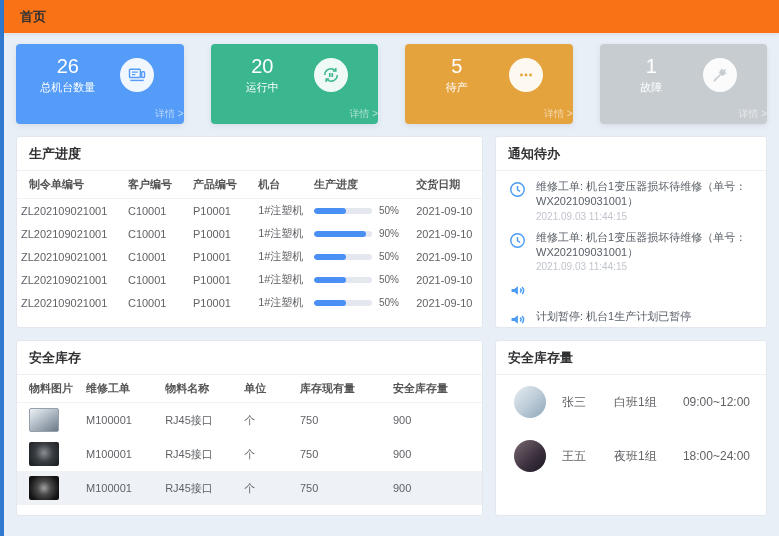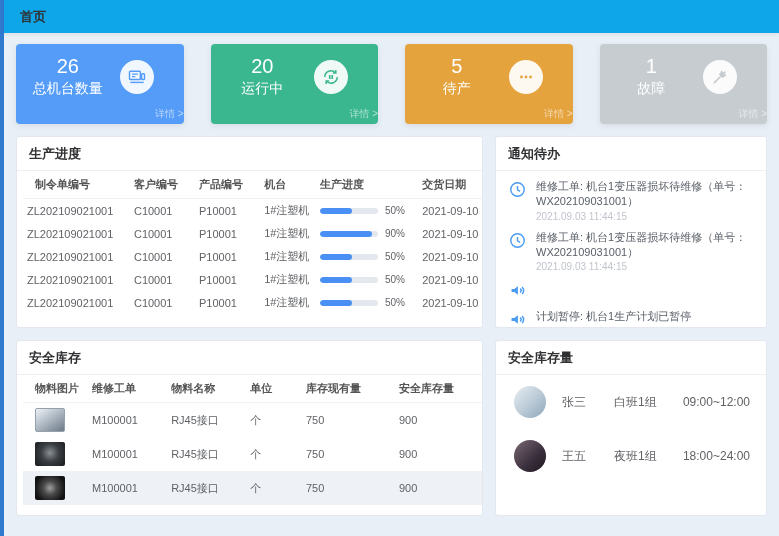--- a/index.html
+++ b/index.html
@@ -7,41 +7,41 @@
   body {
     font-family:"Liberation Sans","DejaVu Sans",sans-serif;
     background:#e9eff7;
     position:relative;
     color:#606266;
   }
   .left-strip { position:absolute; left:0; top:0; width:4px; height:100%; background:#2f79ce; }
   .app { margin-left:4px; height:100%; display:flex; flex-direction:column; }
 
   .header {
-    background:#0ea5e9; height:34px; flex:0 0 34px;
+    background:#f97316; height:34px; flex:0 0 34px;
     display:flex; align-items:center; padding:0 16px;
     border-bottom:1px solid #e4e4e4;
     box-shadow:0 1px 3px rgba(0,0,0,.06);
     position:relative; z-index:2;
   }
   .header .title { font-size:13px; color:#303133; font-weight:bold; }
 
   .content { flex:1; padding:10px 12px 10px 12px; overflow:hidden; }
 
   
   .cards { display:flex; gap:27px; margin-bottom:12px; }
   .stat-card {
     flex:1; height:80px; border-radius:4px; color:#fff;
     position:relative; padding-top:11px;
     box-shadow:0 2px 6px rgba(0,0,0,.08);
   }
   .stat-main { display:flex; align-items:center; }
   .stat-text { flex:1; text-align:center; }
   .stat-value { font-size:20px; line-height:1.15; }
-  .stat-label { font-size:14px; margin-top:2px; }
+  .stat-label { font-size:11px; margin-top:2px; }
   .stat-icon {
     width:34px; height:34px; border-radius:50%;
     background:rgba(255,255,255,.92);
     display:flex; align-items:center; justify-content:center;
     margin-right:30px; flex:0 0 34px;
   }
   .stat-detail {
     position:absolute; bottom:3px; left:0; right:0; text-align:right;
     font-size:10px; color:rgba(255,255,255,.6); cursor:pointer;
   }
@@ -52,21 +52,21 @@
     background:#fff; border:1px solid #e3e8ef; border-radius:3px;
     overflow:hidden; display:flex; flex-direction:column;
   }
   .panel-title {
     padding:8px 12px 7px 12px; font-size:13px; font-weight:bold; color:#303133;
     border-bottom:1px solid #eef0f3; flex:0 0 auto;
   }
   .panel-body { flex:1; overflow:hidden; }
 
   
-  table { width:100%; border-collapse:collapse; font-size:11px; table-layout:fixed;margin-left:6px; }
+  table { width:100%; border-collapse:collapse; font-size:11px; table-layout:fixed; }
   th { color:#555; font-weight:bold; text-align:left; padding:6px 4px; border-bottom:1px solid #f0f2f5; }
   td { color:#606266; padding:5px 4px; }
   th:first-child, td:first-child { padding-left:12px; }
   .prod-table td { padding:4px 4px; }
 
   .progress-cell { display:flex; align-items:center; gap:7px; }
   .progress-track { width:58px; height:6px; border-radius:3px; background:#e4e7ed; overflow:hidden; }
   .progress-fill { height:100%; border-radius:3px; background:#4a90f4; }
   .progress-pct { font-size:10px; color:#606266; }
 

